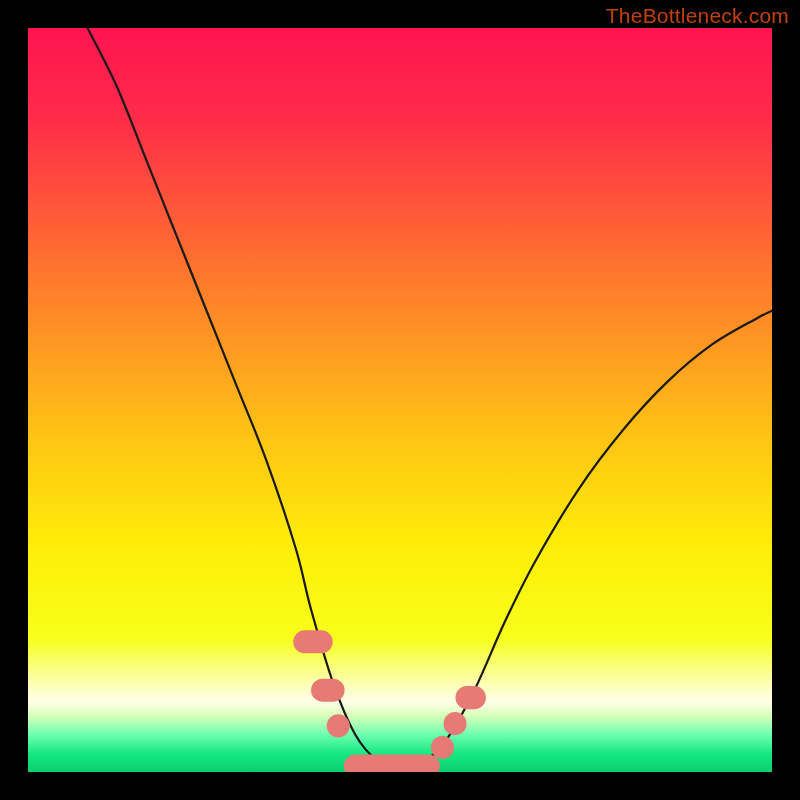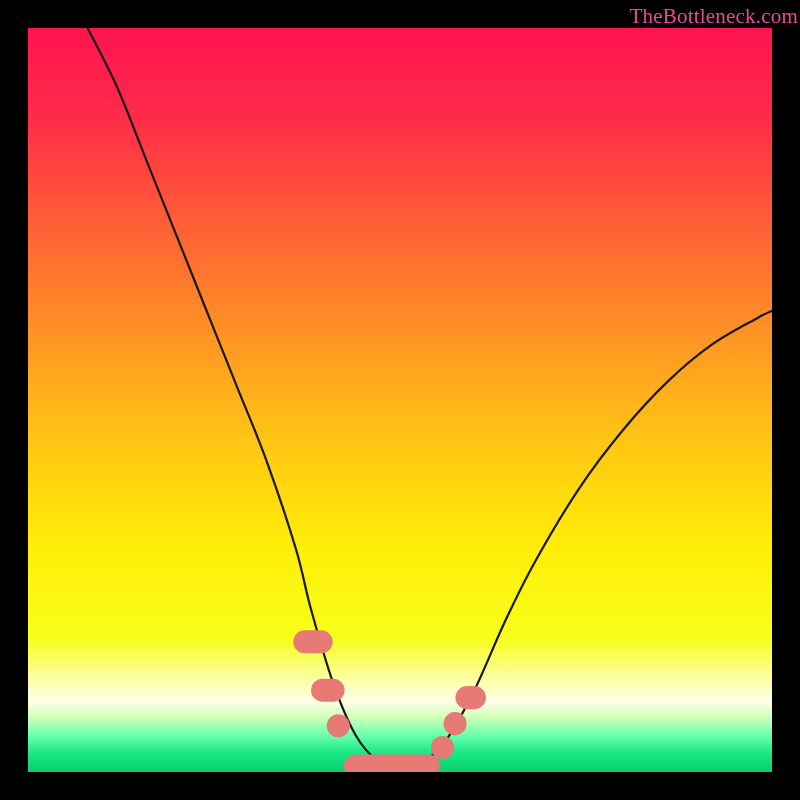--- a/index.html
+++ b/index.html
@@ -21,25 +21,25 @@
   .gradient {
     position: absolute;
     left: 0;
     top: 0;
     width: 100%;
     height: 100%;
   }
   .watermark {
     position: absolute;
     top: 4px;
-    right: 2px;
-    font-family: Liberation Serif, serif;
+    right: 11px;
+    font-family: Liberation Sans, sans-serif;
     font-size: 21px;
     font-weight: 500;
-    color: #ec4899;
+    color: #c2410c;
     letter-spacing: 0.2px;
   }
   svg.curve {
     position: absolute;
     left: 0;
     top: 0;
     width: 100%;
     height: 100%;
   }
 </style>

